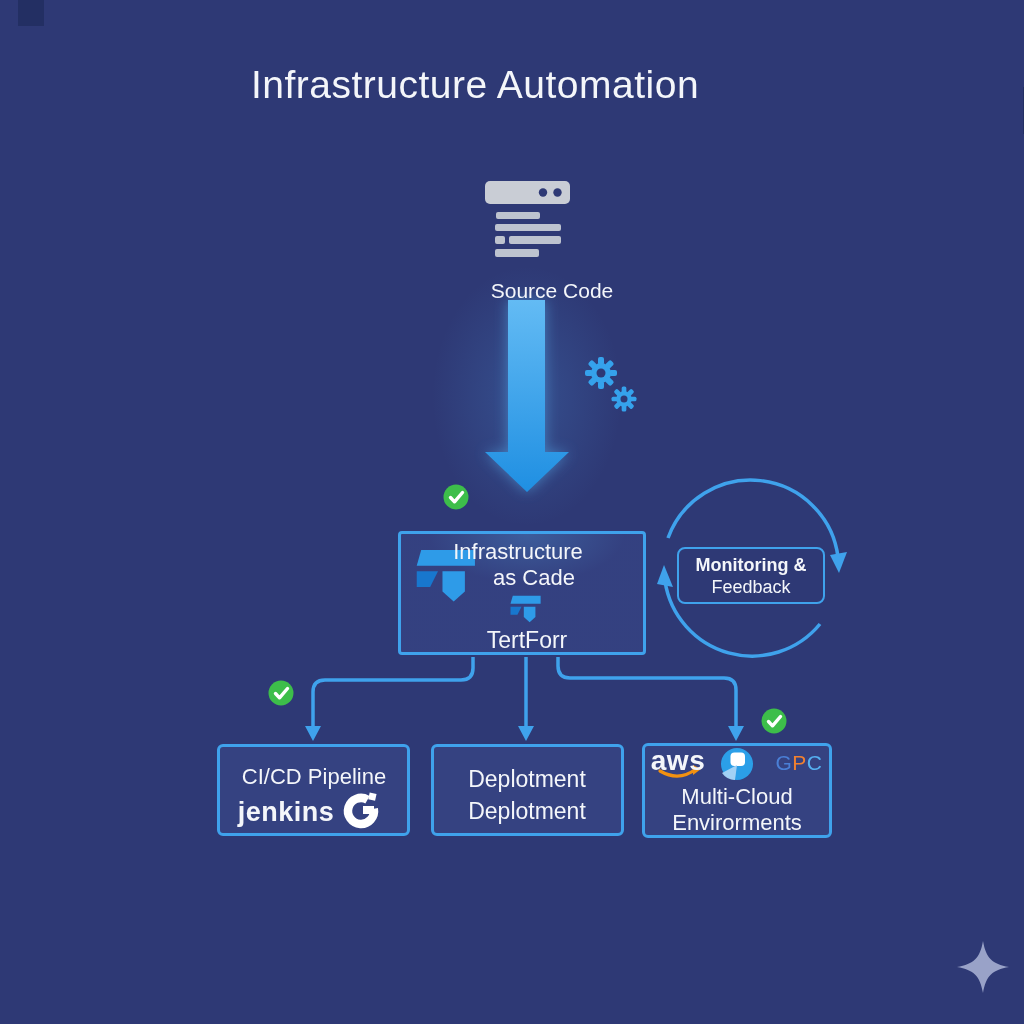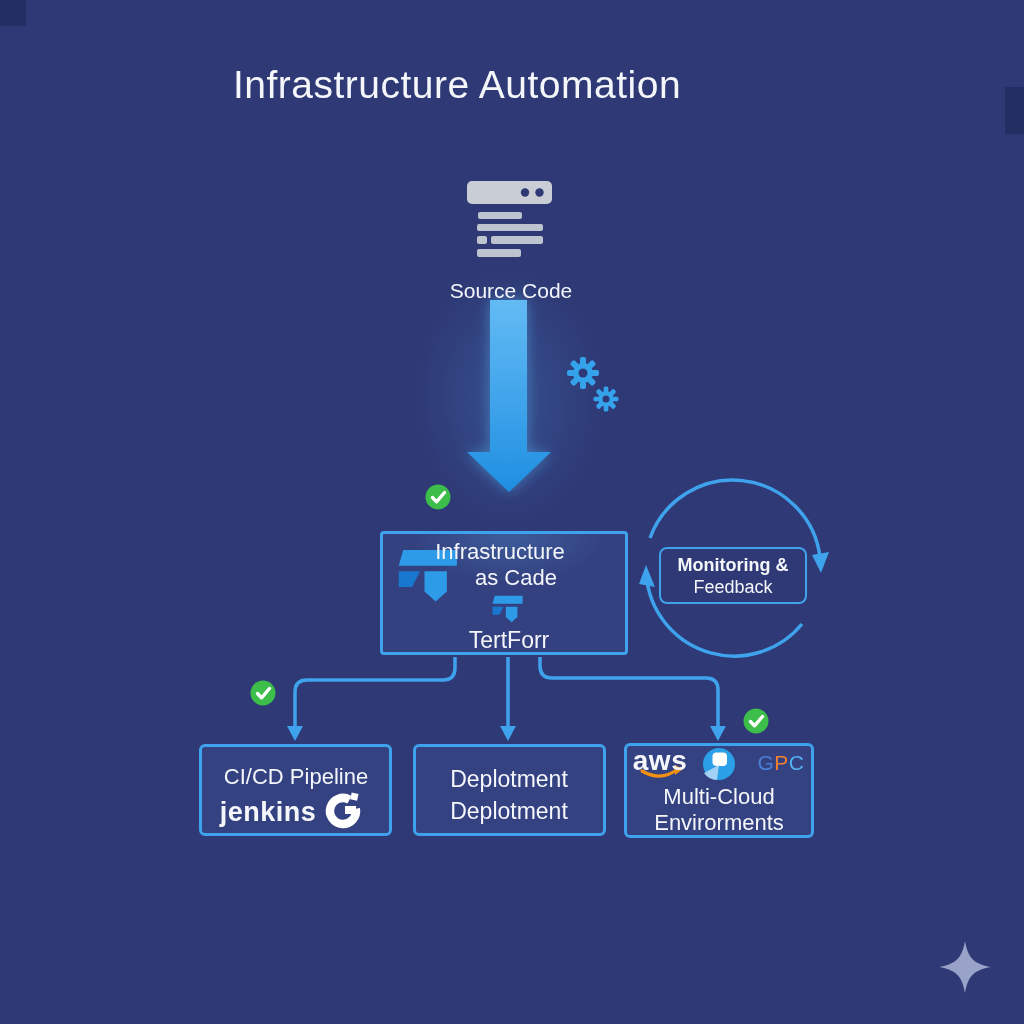--- a/index.html
+++ b/index.html
@@ -1,18 +1,18 @@
 <!DOCTYPE html>
 <html style="--background: #2E3975; --accent: #3FA2EC; --green: #3DBE4A; --logoBlue: #2E9BE8; --logoBlueDark: #1877CE; --awsOrange: #F29111; --avatarBlue: #2B9FE8; --gpcG: #4A7FD6; --gpcP: #F08030; --gpcC: #55B0F0; --sparkle: #99A2C8;"><head>
 <meta charset="utf-8">
 <style>
   html,body{margin:0;padding:0;}
   body{width:1024px;height:1024px;overflow:hidden;background:var(--background,#2E3975);
        font-family:"Liberation Sans",sans-serif;color:#F4F6FA;}
-  #stage{position:relative;width:893px;height:1024px;background:var(--background,#2E3975);}
+  #stage{position:relative;width:893px;height:1024px;background:var(--background,#2E3975);margin-left:18px;}
   svg{position:absolute;left:0;top:0;pointer-events:none;}
   #svg-back{z-index:1;} 
   .box{position:absolute;box-sizing:border-box;border:3px solid var(--accent,#3FA2EC);
        border-radius:6px;background:rgba(73,92,168,.26);z-index:2;}
   #svg-front{z-index:3;}
   .txt{position:absolute;z-index:4;transform:translate(-50%,-50%);white-space:nowrap;
        text-align:center;color:#F4F6FA;}
   .title{font-size:39px;font-weight:500;letter-spacing:.5px;}
   .label{font-size:21px;}
   .box-line{font-size:22px;line-height:1.25;}
@@ -170,21 +170,21 @@
       <circle cx="719" cy="764" r="16" fill="#2B9FE8"></circle>
       <rect x="712.5" y="752.5" width="14.5" height="13.5" rx="4" fill="#FFFFFF"></rect>
       <path d="M 719 765 L 704 773 A 16 16 0 0 0 717 780 Z" fill="#A8D4F5" opacity="0.95"></path>
     </g>
 
     <path fill="#99A2C8" transform="translate(965,967)" d="M0,-26 C3,-9 9,-3 26,0 C9,3 3,9 0,26 C-3,9 -9,3 -26,0 C-9,-3 -3,-9 0,-26 Z"></path>
   </svg>
 
   <div class="txt title" style="left:457px;top:85px;">Infrastructure Automation</div>
 
-  <div class="txt label" style="left:511px;top:291px;">Source Code</div>
+  <div class="txt label" style="left:534px;top:291px;">Source Code</div>
 
   <div class="txt box-line" style="left:500px;top:552px;">Infrastructure</div>
   <div class="txt box-line" style="left:516px;top:578px;">as Cade</div>
   <div class="txt brand" style="left:509px;top:640px;">TertForr</div>
 
   <div class="txt mon" style="left:733px;top:566px;font-weight:bold;">Monitoring &amp;</div>
   <div class="txt mon" style="left:733px;top:588px;">Feedback</div>
 
   <div class="txt box-line" style="left:296px;top:777px;">CI/CD Pipeline</div>
   <div class="txt jenkins" style="left:268px;top:812px;">jenkins</div>

